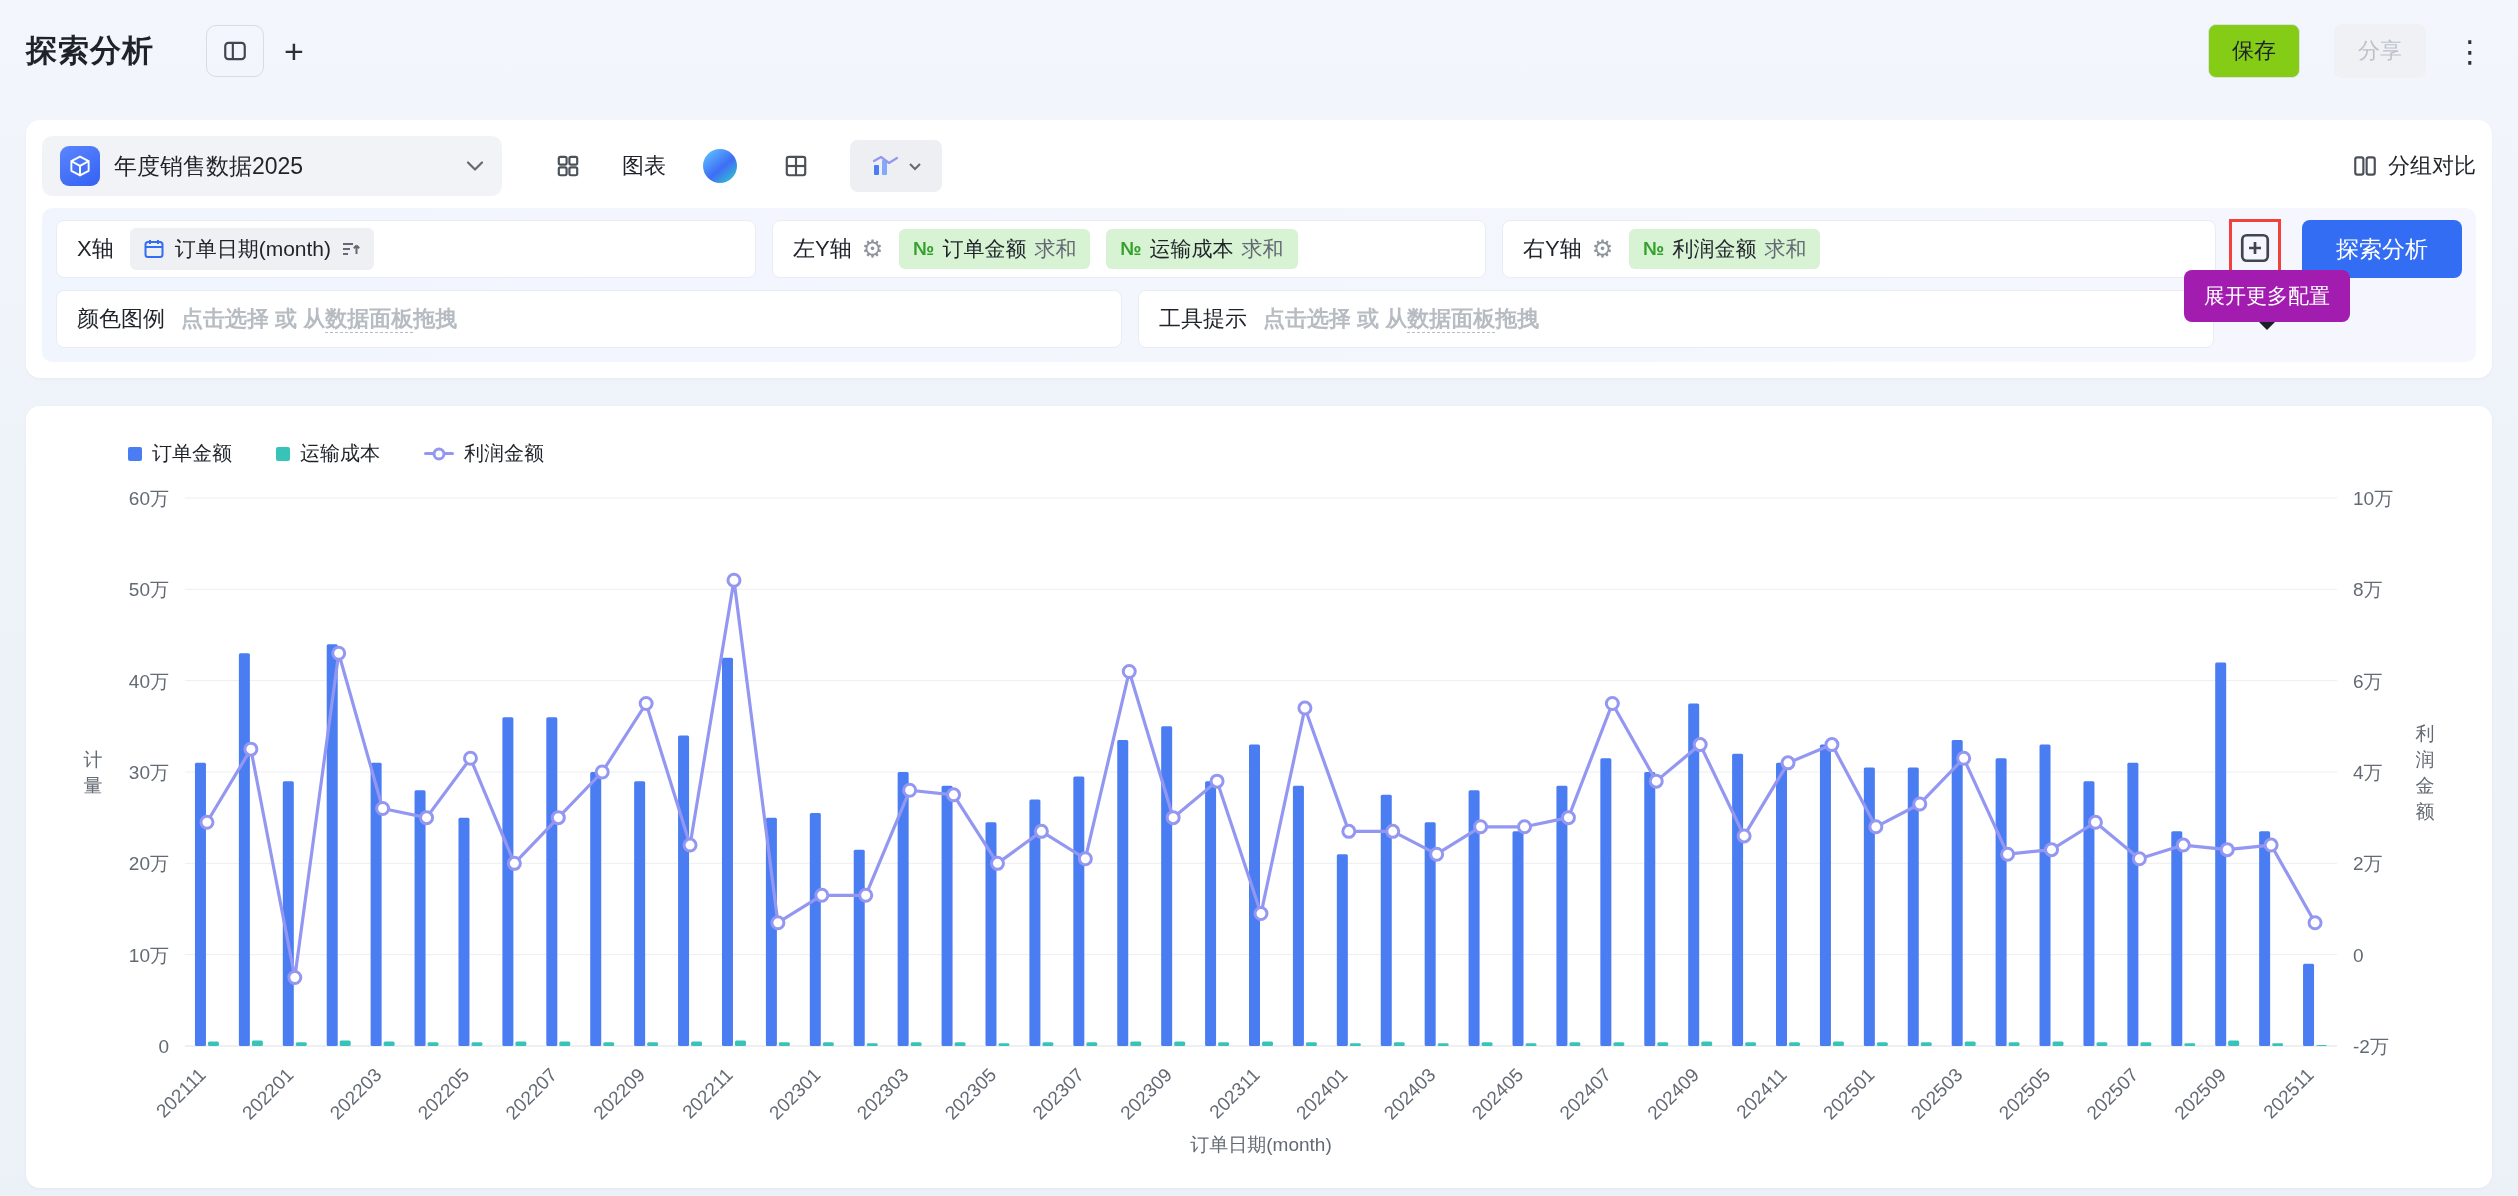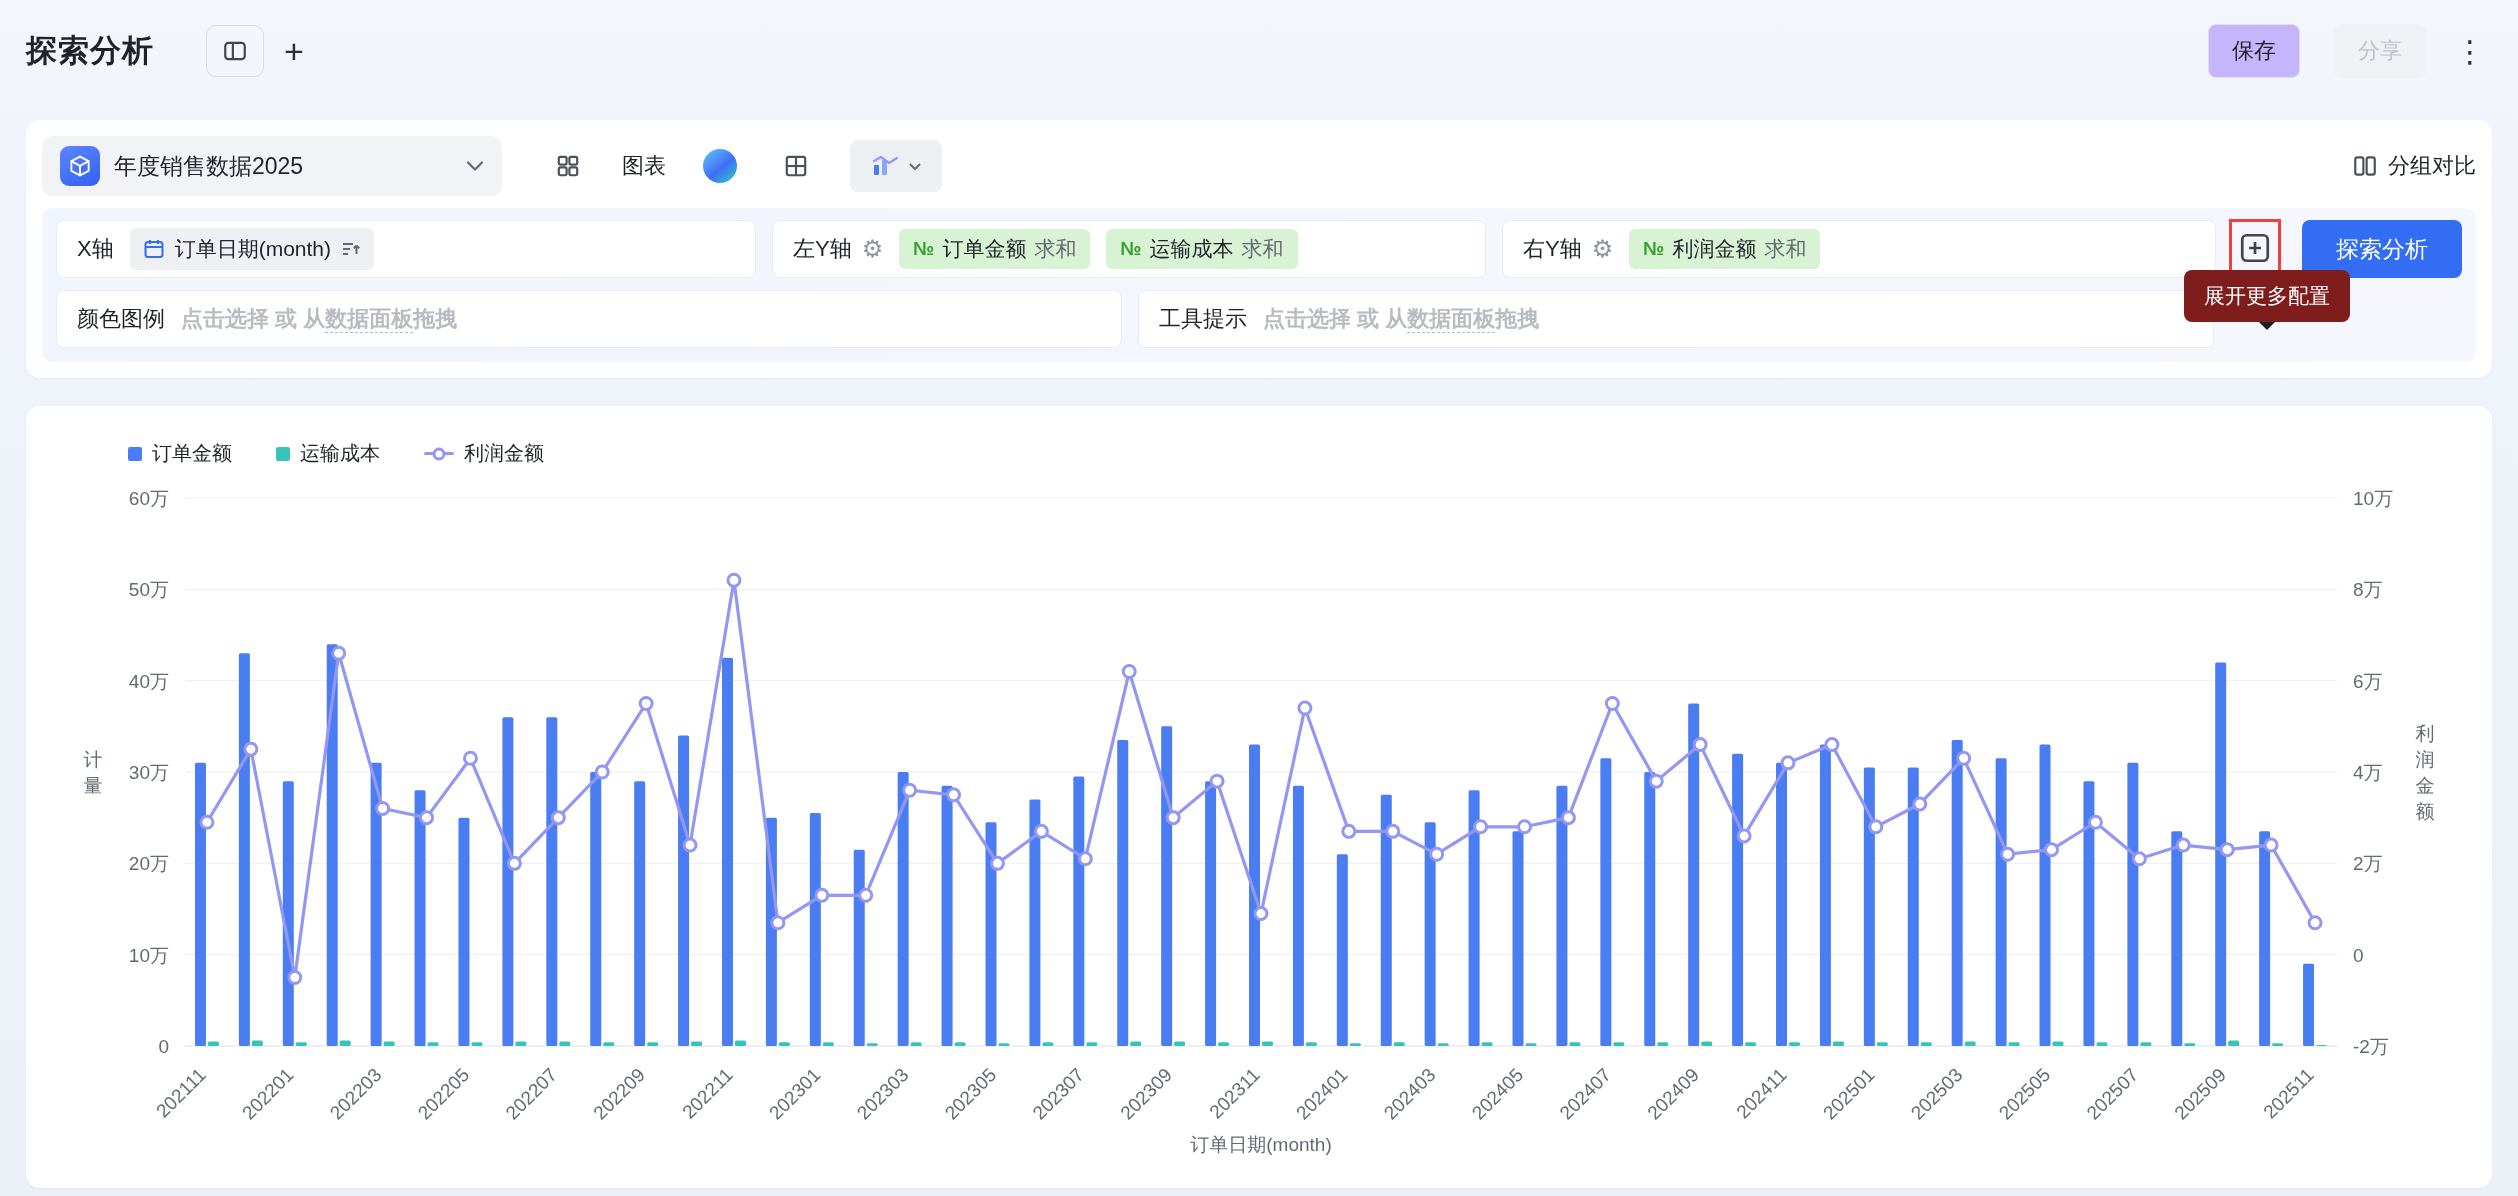--- a/index.html
+++ b/index.html
@@ -6,21 +6,21 @@
   body{width:2518px;height:1196px;background:linear-gradient(180deg,#f3f6fc 0%,#eef2f9 40%,#ecf0f7 100%);
        font-family:"Liberation Sans","DejaVu Sans",sans-serif;color:#1f2329;overflow:hidden;}
   .page{position:relative;width:2518px;height:984px;}
   button{font-family:inherit;border:none;background:none;padding:0;cursor:pointer;color:inherit;}
 
   
   .app-header{position:absolute;left:26px;top:20px;right:26px;height:62px;display:flex;align-items:center;}
   .page-title{font-size:31px;font-weight:700;margin:0;letter-spacing:1px;}
   .tab-chip{margin-left:52px;width:58px;height:52px;border:1px solid #d8dce3;border-radius:10px;display:flex;align-items:center;justify-content:center;}
   .hdr-plus{width:48px;height:52px;margin-left:6px;font-size:34px;font-weight:300;color:#2b2f36;display:flex;align-items:center;justify-content:center;}
-  .btn-save{margin-left:auto;width:92px;height:54px;background:#c4b5fd;border:1px solid #dee0e3;border-radius:8px;font-size:22px;}
+  .btn-save{margin-left:auto;width:92px;height:54px;background:#84cc16;border:1px solid #dee0e3;border-radius:8px;font-size:22px;}
   .btn-share{margin-left:34px;width:92px;height:54px;background:#eff1f5;border-radius:8px;font-size:22px;color:#bcc1c9;}
   .kebab{margin-left:22px;width:44px;height:54px;font-size:30px;color:#2b2f36;display:flex;align-items:center;justify-content:center;}
 
   
   .card{position:absolute;background:#fff;border-radius:14px;box-shadow:0 1px 3px rgba(31,35,41,.04);}
   .config-card{left:26px;top:120px;width:2466px;height:258px;}
   .chart-card{left:26px;top:406px;width:2466px;height:782px;}
 
   
   .toolbar-row{position:absolute;left:16px;top:16px;right:16px;height:60px;display:flex;align-items:center;}
@@ -47,21 +47,21 @@
   .gear{font-size:24px;color:#8f959e;line-height:1;margin-left:-6px;}
   .field-pill{height:42px;background:#eef0f4;border-radius:6px;display:flex;align-items:center;gap:9px;padding:0 12px;font-size:21px;}
   .measure-pill{height:40px;background:#d8f2d4;border-radius:6px;display:flex;align-items:center;gap:8px;padding:0 14px;font-size:21px;}
   .m-icon{color:#35a12d;font-weight:700;font-size:19px;}
   .m-agg{color:#646a73;}
   .placeholder{font-size:22px;color:#b7bbc2;font-weight:bold;}
   .ph-link{border-bottom:1.5px dashed #b7bbc2;padding-bottom:1px;}
   .plus-wrap{position:relative;width:46px;height:50px;display:flex;align-items:center;justify-content:center;flex:none;}
   .red-box{position:absolute;left:-3px;top:-5px;right:-3px;bottom:-5px;border:3px solid #f0413d;pointer-events:none;}
   .btn-generate{margin-left:auto;width:160px;height:58px;background:#336df4;color:#fff;font-size:23px;border-radius:8px;flex:none;}
-  .cfg-tooltip{position:absolute;left:2158px;top:150px;height:52px;background:#7f1d1d;color:#fff;font-size:21px;border-radius:8px;
+  .cfg-tooltip{position:absolute;left:2158px;top:150px;height:52px;background:#a21caf;color:#fff;font-size:21px;border-radius:8px;
                display:flex;align-items:center;padding:0 20px;z-index:6;white-space:nowrap;}
   .cfg-tooltip::after{content:"";position:absolute;left:50%;bottom:-8px;margin-left:-8px;border:8px solid transparent;border-top:8px solid #1c2127;border-bottom:none;}
 
   
   .legend{position:absolute;left:102px;top:34px;display:flex;align-items:center;gap:44px;}
   .legend-item{display:flex;align-items:center;gap:10px;font-size:20px;color:#1f2329;cursor:pointer;}
   .sw-bar{width:14px;height:14px;border-radius:2px;display:inline-block;}
   .sw-line{width:30px;height:3px;border-radius:2px;position:relative;display:inline-block;}
   .sw-line i{position:absolute;left:50%;top:50%;transform:translate(-50%,-50%);width:7px;height:7px;background:#fff;border:3px solid;border-radius:50%;}
   #chart-svg{position:absolute;left:0;top:68px;}

